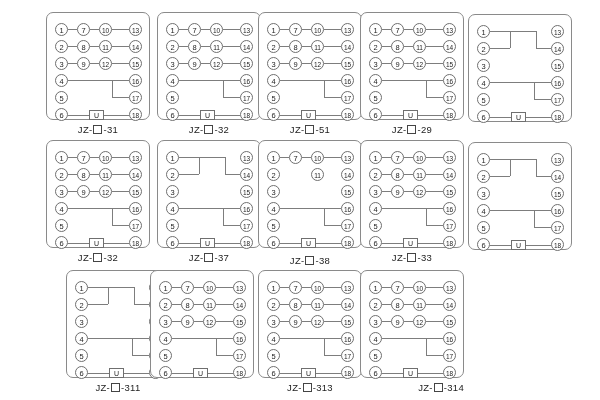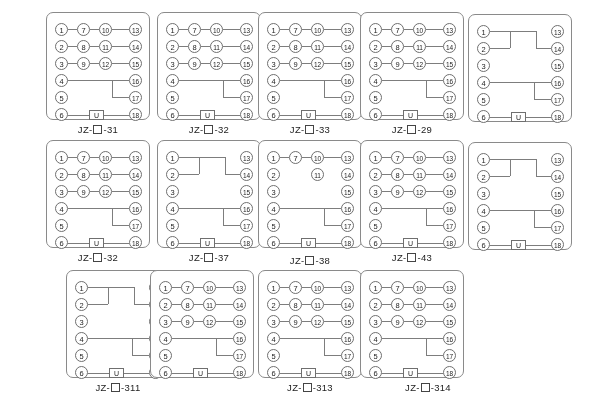--- a/index.html
+++ b/index.html
@@ -183,21 +183,21 @@
         <div class="ln lh" style="left: 43px; top: 50px; width: 9px;"></div>
         <div class="ln lh" style="left: 65px; top: 50px; width: 17px;"></div>
         <div class="ln lh" style="left: 21px; top: 67px; width: 44px;"></div>
         <div class="ln lv" style="left: 65px; top: 67px; height: 17px;"></div>
         <div class="ln lh" style="left: 65px; top: 84px; width: 17px;"></div>
         <div class="ln lh" style="left: 65px; top: 67px; width: 17px;"></div>
         <div class="ln lh" style="left: 21px; top: 102px; width: 21px;"></div>
         <div class="coil" style="left: 42px; top: 97px;">U</div>
         <div class="ln lh" style="left: 57px; top: 102px; width: 25px;"></div>
       </div>
-      <div class="caption" style="top: 112px; left: 0px;"><span>JZ-</span><span class="sq"></span><span>-33</span></div>
+      <div class="caption" style="top: 112px; left: 0px;"><span>JZ-</span><span class="sq"></span><span>-51</span></div>
     </div>
     <div class="cell" style="left: 360px; top: 12px;">
       <div class="box">
         <div class="t" style="left: 8px; top: 10px;">1</div>
         <div class="t" style="left: 8px; top: 27px;">2</div>
         <div class="t" style="left: 8px; top: 44px;">3</div>
         <div class="t" style="left: 8px; top: 61px;">4</div>
         <div class="t" style="left: 8px; top: 78px;">5</div>
         <div class="t" style="left: 8px; top: 95px;">6</div>
         <div class="t w" style="left: 82px; top: 10px;">13</div>
@@ -387,21 +387,21 @@
         <div class="ln lh" style="left: 43px; top: 50px; width: 9px;"></div>
         <div class="ln lh" style="left: 65px; top: 50px; width: 17px;"></div>
         <div class="ln lh" style="left: 21px; top: 67px; width: 44px;"></div>
         <div class="ln lv" style="left: 65px; top: 67px; height: 17px;"></div>
         <div class="ln lh" style="left: 65px; top: 84px; width: 17px;"></div>
         <div class="ln lh" style="left: 65px; top: 67px; width: 17px;"></div>
         <div class="ln lh" style="left: 21px; top: 102px; width: 21px;"></div>
         <div class="coil" style="left: 42px; top: 97px;">U</div>
         <div class="ln lh" style="left: 57px; top: 102px; width: 25px;"></div>
       </div>
-      <div class="caption" style="top: 112px; left: 0px;"><span>JZ-</span><span class="sq"></span><span>-43</span></div>
+      <div class="caption" style="top: 112px; left: 0px;"><span>JZ-</span><span class="sq"></span><span>-33</span></div>
     </div>
     <div class="cell" style="left: 468px; top: 142px;">
       <div class="box">
         <div class="t" style="left: 8px; top: 10px;">1</div>
         <div class="t" style="left: 8px; top: 27px;">2</div>
         <div class="t" style="left: 8px; top: 44px;">3</div>
         <div class="t" style="left: 8px; top: 61px;">4</div>
         <div class="t" style="left: 8px; top: 78px;">5</div>
         <div class="t" style="left: 8px; top: 95px;">6</div>
         <div class="t w" style="left: 82px; top: 10px;">13</div>
@@ -560,15 +560,15 @@
         <div class="ln lh" style="left: 43px; top: 50px; width: 9px;"></div>
         <div class="ln lh" style="left: 65px; top: 50px; width: 17px;"></div>
         <div class="ln lh" style="left: 21px; top: 67px; width: 44px;"></div>
         <div class="ln lv" style="left: 65px; top: 67px; height: 17px;"></div>
         <div class="ln lh" style="left: 65px; top: 84px; width: 17px;"></div>
         <div class="ln lh" style="left: 65px; top: 67px; width: 17px;"></div>
         <div class="ln lh" style="left: 21px; top: 102px; width: 21px;"></div>
         <div class="coil" style="left: 42px; top: 97px;">U</div>
         <div class="ln lh" style="left: 57px; top: 102px; width: 25px;"></div>
       </div>
-      <div class="caption" style="top: 112px; left: 16px;"><span>JZ-</span><span class="sq"></span><span>-314</span></div>
+      <div class="caption" style="top: 112px; left: 0px; text-align: right;"><span>JZ-</span><span class="sq"></span><span>-314</span></div>
     </div>
   </div>
 
 </body></html>

